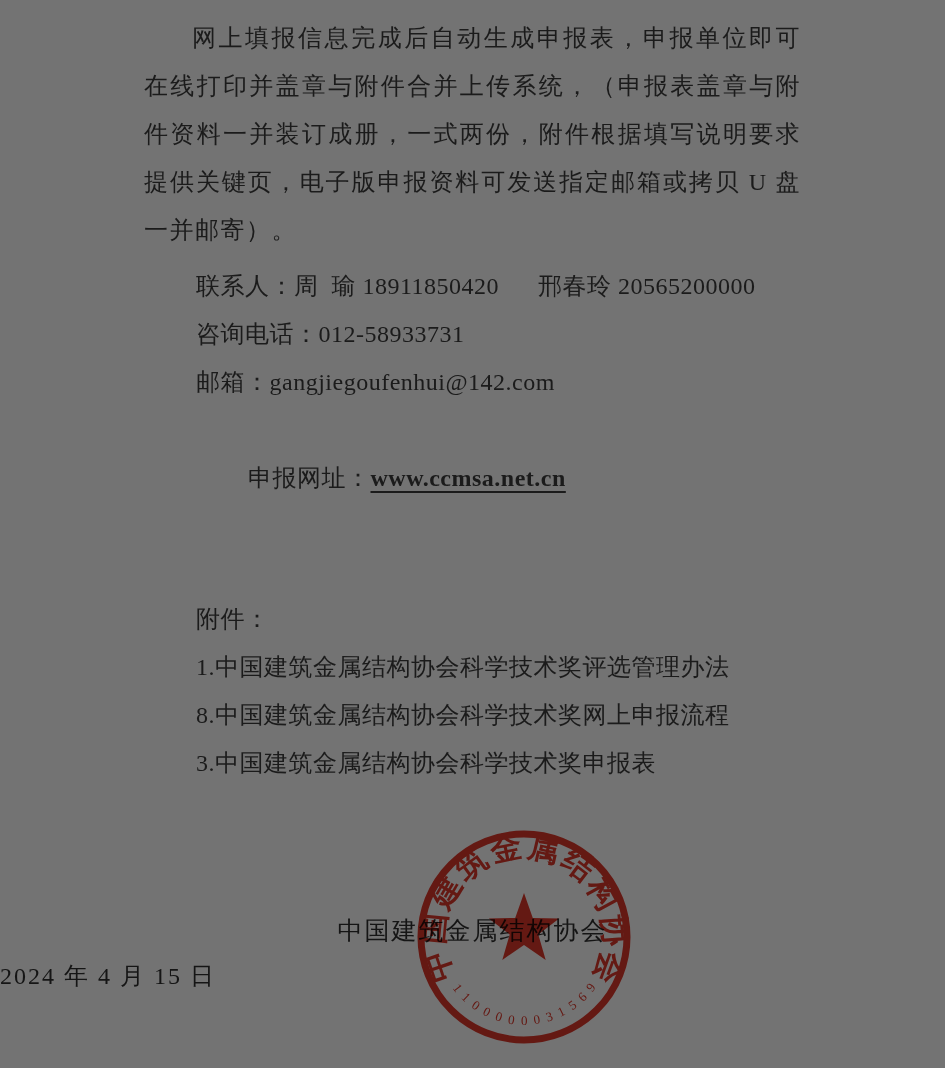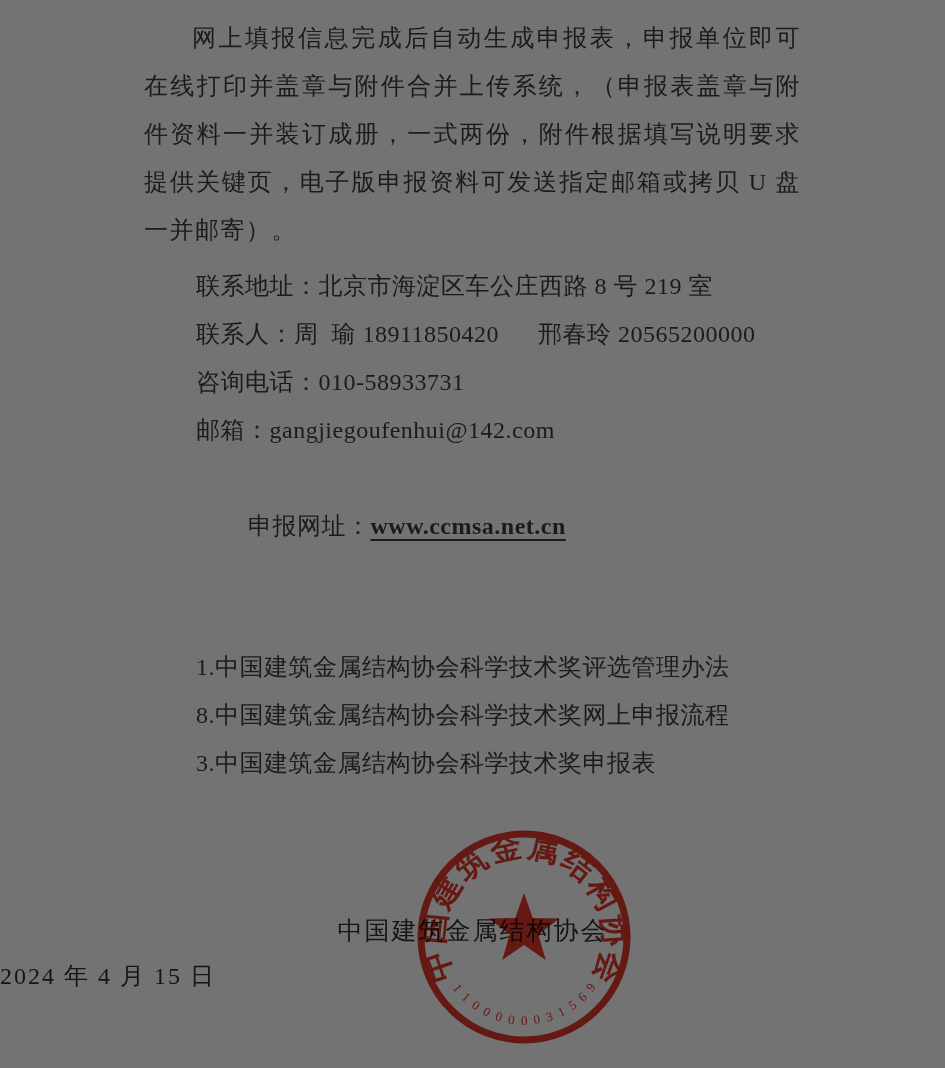--- a/index.html
+++ b/index.html
@@ -100,30 +100,30 @@
 <body>
 
 <div class="page">
 
   <div class="doc">
 
     <p class="para">网上填报信息完成后自动生成申报表，申报单位即可在线打印并盖章与附件合并上传系统，（申报表盖章与附件资料一并装订成册，一式两份，附件根据填写说明要求提供关键页，电子版申报资料可发送指定邮箱或拷贝 U 盘一并邮寄）。</p>
 
 
     <div class="contact-block">
-      <div class="contact-line">联系地址：北京市海淀区车公庄西路 8 号 219 室</div>
       <div class="contact-line">联系人：周  瑜 18911850420      邢春玲 20565200000</div>
-      <div class="contact-line">咨询电话：010-58933731</div>
+      <div class="contact-line">咨询电话：012-58933731</div>
       <div class="contact-line">邮箱：gangjiegoufenhui@142.com</div>
       <div class="contact-line">
         <span>申报网址：</span><span class="contact-link">www.ccmsa.net.cn</span>
       </div>
     </div>
 
     <div class="attachments">
+      <div class="attachment-line">附件：</div>
       <div class="attachment-line">1.中国建筑金属结构协会科学技术奖评选管理办法</div>
       <div class="attachment-line">8.中国建筑金属结构协会科学技术奖网上申报流程</div>
       <div class="attachment-line">3.中国建筑金属结构协会科学技术奖申报表</div>
     </div>
 
   </div>
 
   <div class="footer-org">中国建筑金属结构协会</div>
 
   <div class="footer-date">2024 年 4 月 15 日</div>

